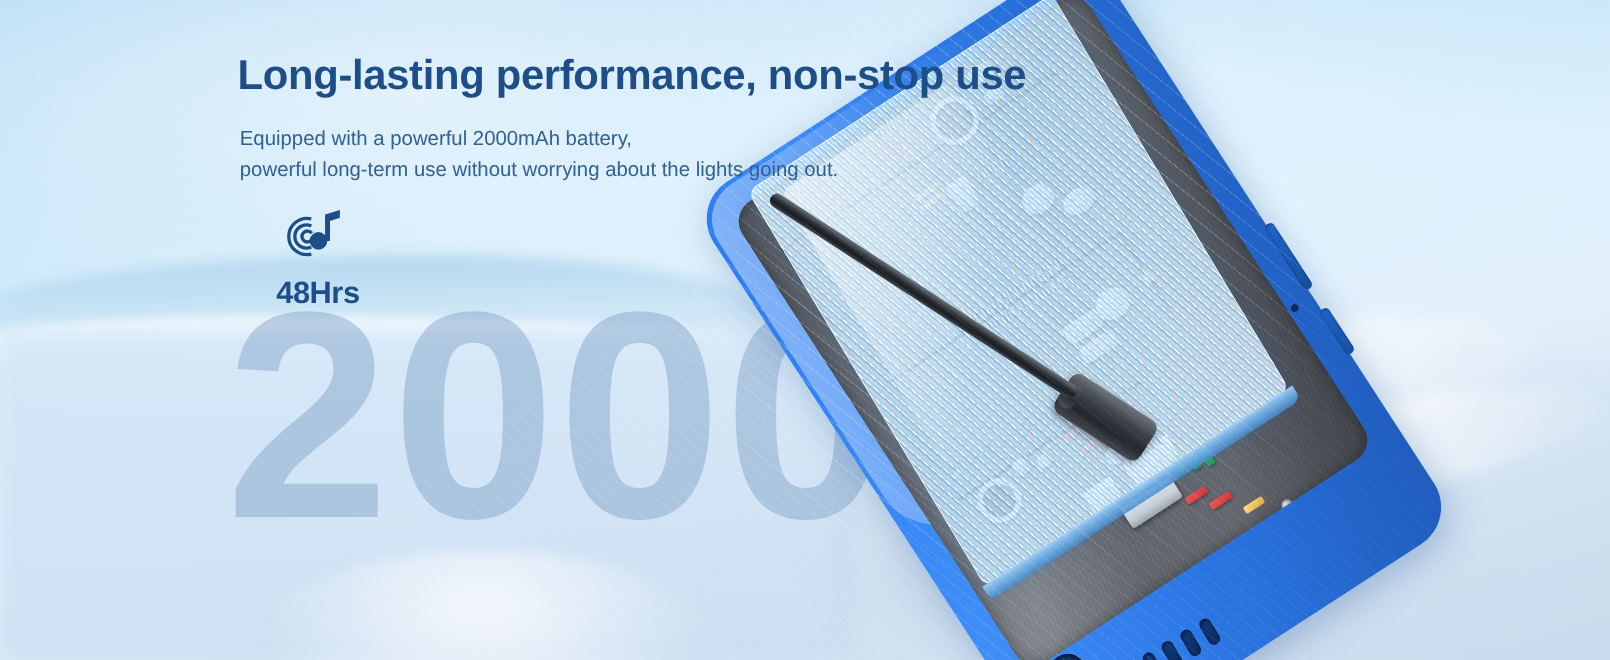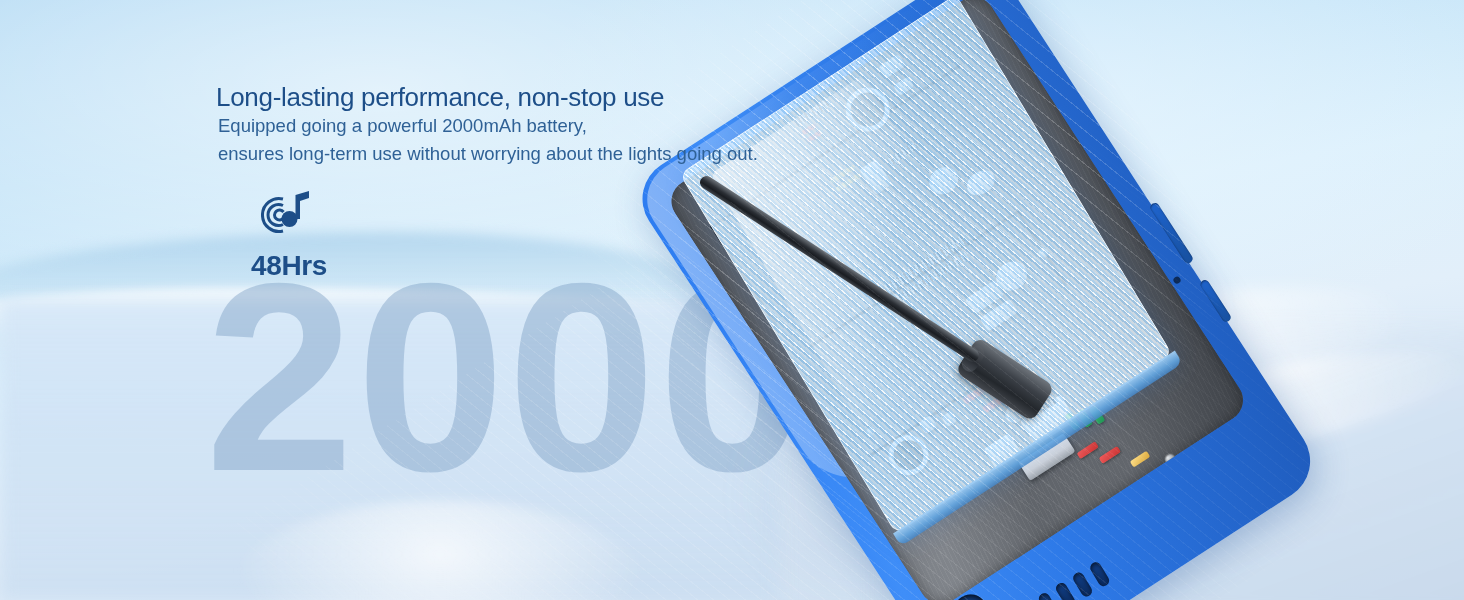--- a/index.html
+++ b/index.html
@@ -129,26 +129,25 @@
     position: relative;
     top: -6px;
     left: 8px;
   }
 
   
   .headline {
     position: absolute;
     left: 216px;
     top: 48px;
-    font-size: 26px;
-    font-weight: normal;
+    font-size: 38px;
+    font-weight: bold;
     color: #1d4e88;
     letter-spacing: -0.3px;
     white-space: nowrap;
-    margin-top: 34px;
   }
   .subtext {
     position: absolute;
     left: 218px;
     top: 112px;
     font-size: 18.5px;
     line-height: 28px;
     color: #2f6196;
     white-space: nowrap;
   }
@@ -562,22 +561,22 @@
     <div class="cable-group">
       <div class="usb-plug"></div>
       <div class="usb-cord"></div>
     </div>
   </div>
 
   <div class="rays"></div>
 
   <div class="headline">Long-lasting performance, non-stop use</div>
   <div class="subtext">
-    <div>Equipped going a powerful 2000mAh battery,</div>
-    <div>ensures long-term use without worrying about the lights going out.</div>
+    <div>Equipped with a powerful 2000mAh battery,</div>
+    <div>powerful long-term use without worrying about the lights going out.</div>
   </div>
 
   <div class="features">
 
     <div class="feature f-music">
       <div class="icon-box">
         <svg width="56" height="52" viewBox="0 0 56 52" aria-hidden="true">
           <g fill="none" stroke="#1d4e88" stroke-width="3">
             <path d="M22 10 A16.5 16.5 0 1 0 22 42"></path>
             <path d="M22 16.5 A10.5 10.5 0 1 0 22 35.5"></path>

